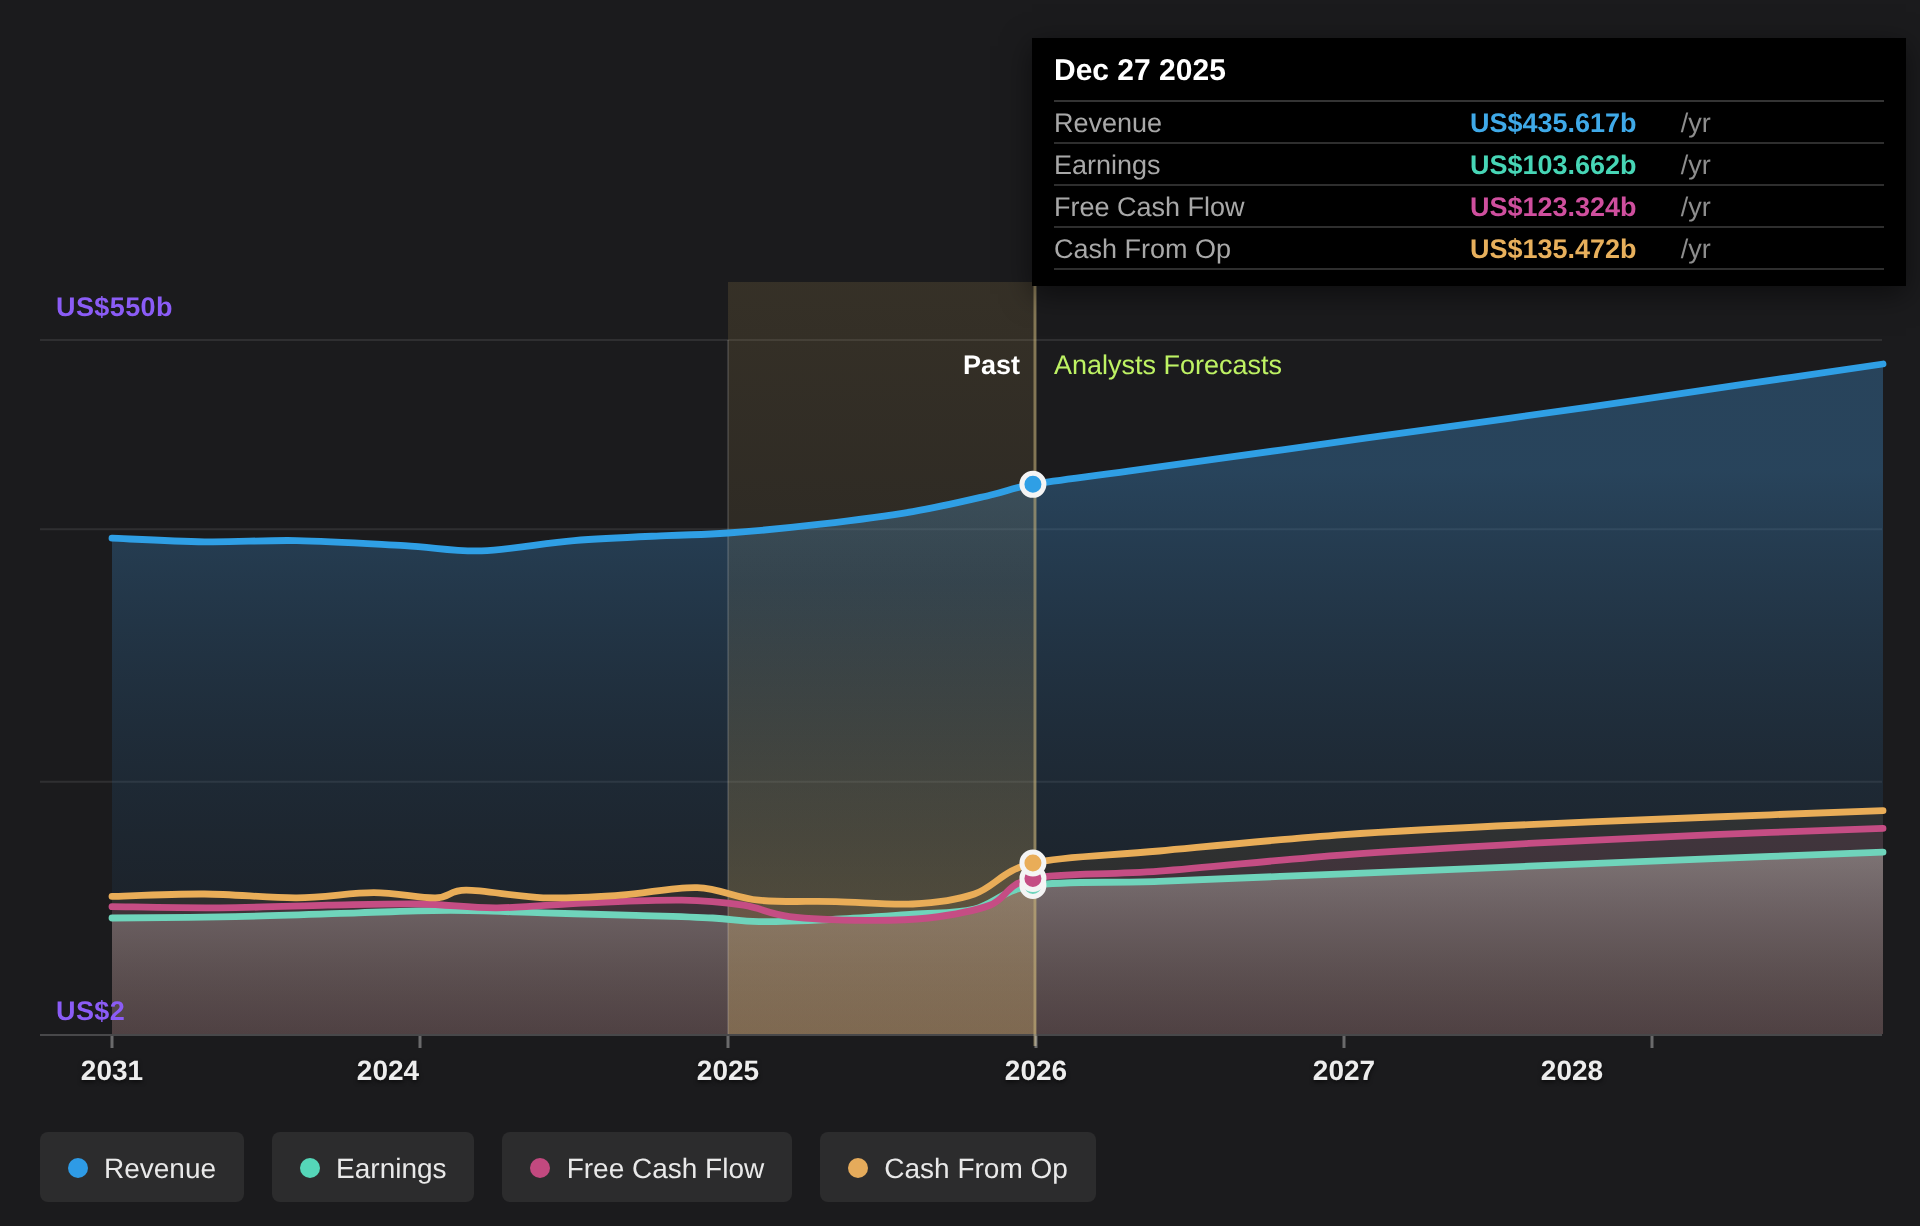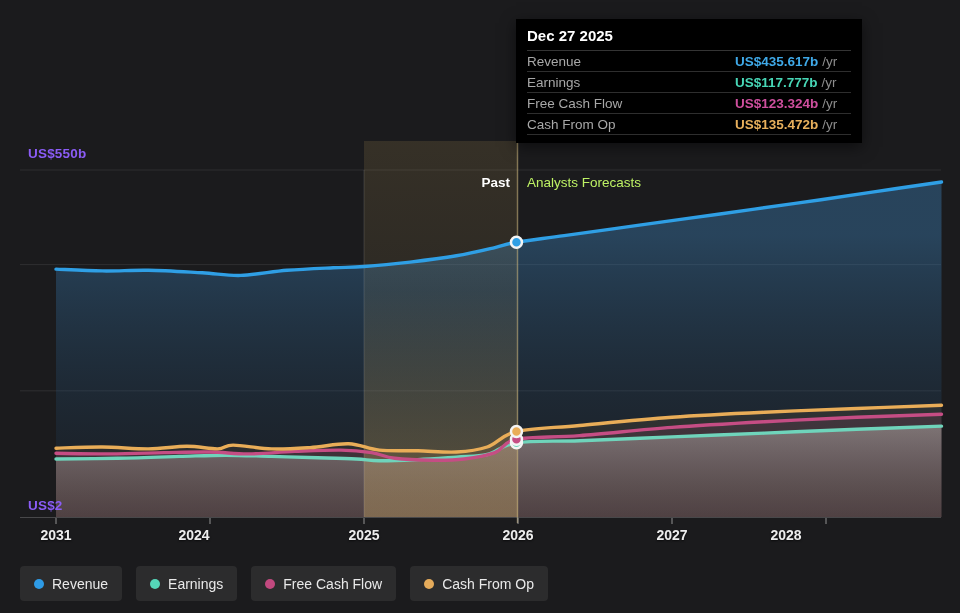--- a/index.html
+++ b/index.html
@@ -11,36 +11,36 @@
     -webkit-font-smoothing:antialiased;
   }
   #chart-svg{position:absolute;left:0;top:0;}
   .axis-label{position:absolute;color:#8b5cf6;font-size:13.5px;font-weight:700;letter-spacing:.2px;text-align:center;}
   .y-top{left:28px;top:146px;}
   .y-zero{left:28px;top:498px;}
   .x-tick-label{position:absolute;top:527px;transform:translateX(-50%);color:#ededed;font-size:14px;font-weight:700;text-shadow:0 1px 2px rgba(0,0,0,.6);}
   .past-label{position:absolute;top:175px;left:510px;transform:translateX(-100%);color:#ffffff;font-size:13.5px;font-weight:700;}
   .forecast-label{position:absolute;top:175px;left:527px;color:#bef264;font-size:13.5px;font-weight:400;}
   .tooltip{
-    position:absolute;left:516px;top:19px;width:346px;
+    position:absolute;left:516px;top:19px;width:437px;
     background:#000000;color:#a8a8a8;padding:0 11px 8px 11px;
     box-shadow:0 4px 14px rgba(0,0,0,.5);
   }
   .tooltip .tt-title{
     color:#ffffff;font-size:15px;font-weight:700;
     padding:8px 0 6px 0;border-bottom:1px solid #343434;
   }
   .tooltip .tt-row{
     display:flex;align-items:center;
     padding:2.5px 0;border-bottom:1px solid #2e2e2e;
     font-size:13.5px;line-height:15px;
   }
   .tooltip .tt-label{width:208px;color:#a8a8a8;}
   .tooltip .tt-value{font-weight:700;}
-  .tooltip .tt-suffix{color:#8d8d8d;font-weight:400;margin-left:4px;}
+  .tooltip .tt-suffix{color:#8d8d8d;font-weight:400;margin-left:22px;}
   .legend{position:absolute;left:20px;top:566px;display:flex;gap:14px;}
   .legend-btn{
     display:flex;align-items:center;gap:8px;
     background:#2c2c2d;border:none;border-radius:4px;
     padding:8px 14px;height:35px;cursor:pointer;
     color:#e9e9e9;font-size:14px;font-family:"Liberation Sans", sans-serif;
   }
   .legend-dot{width:10px;height:10px;border-radius:50%;display:inline-block;flex:none;}
 </style>
 </head>
@@ -117,21 +117,21 @@
 
   <div class="tooltip">
     <div class="tt-title">Dec 27 2025</div>
     <div class="tt-row">
       <span class="tt-label">Revenue</span>
       <span class="tt-value" style="color: rgb(63, 169, 232);">US$435.617b</span>
       <span class="tt-suffix">/yr</span>
     </div>
     <div class="tt-row">
       <span class="tt-label">Earnings</span>
-      <span class="tt-value" style="color: rgb(71, 214, 182);">US$117.777b</span>
+      <span class="tt-value" style="color: rgb(71, 214, 182);">US$103.662b</span>
       <span class="tt-suffix">/yr</span>
     </div>
     <div class="tt-row">
       <span class="tt-label">Free Cash Flow</span>
       <span class="tt-value" style="color: rgb(207, 79, 158);">US$123.324b</span>
       <span class="tt-suffix">/yr</span>
     </div>
     <div class="tt-row">
       <span class="tt-label">Cash From Op</span>
       <span class="tt-value" style="color: rgb(232, 176, 92);">US$135.472b</span>

